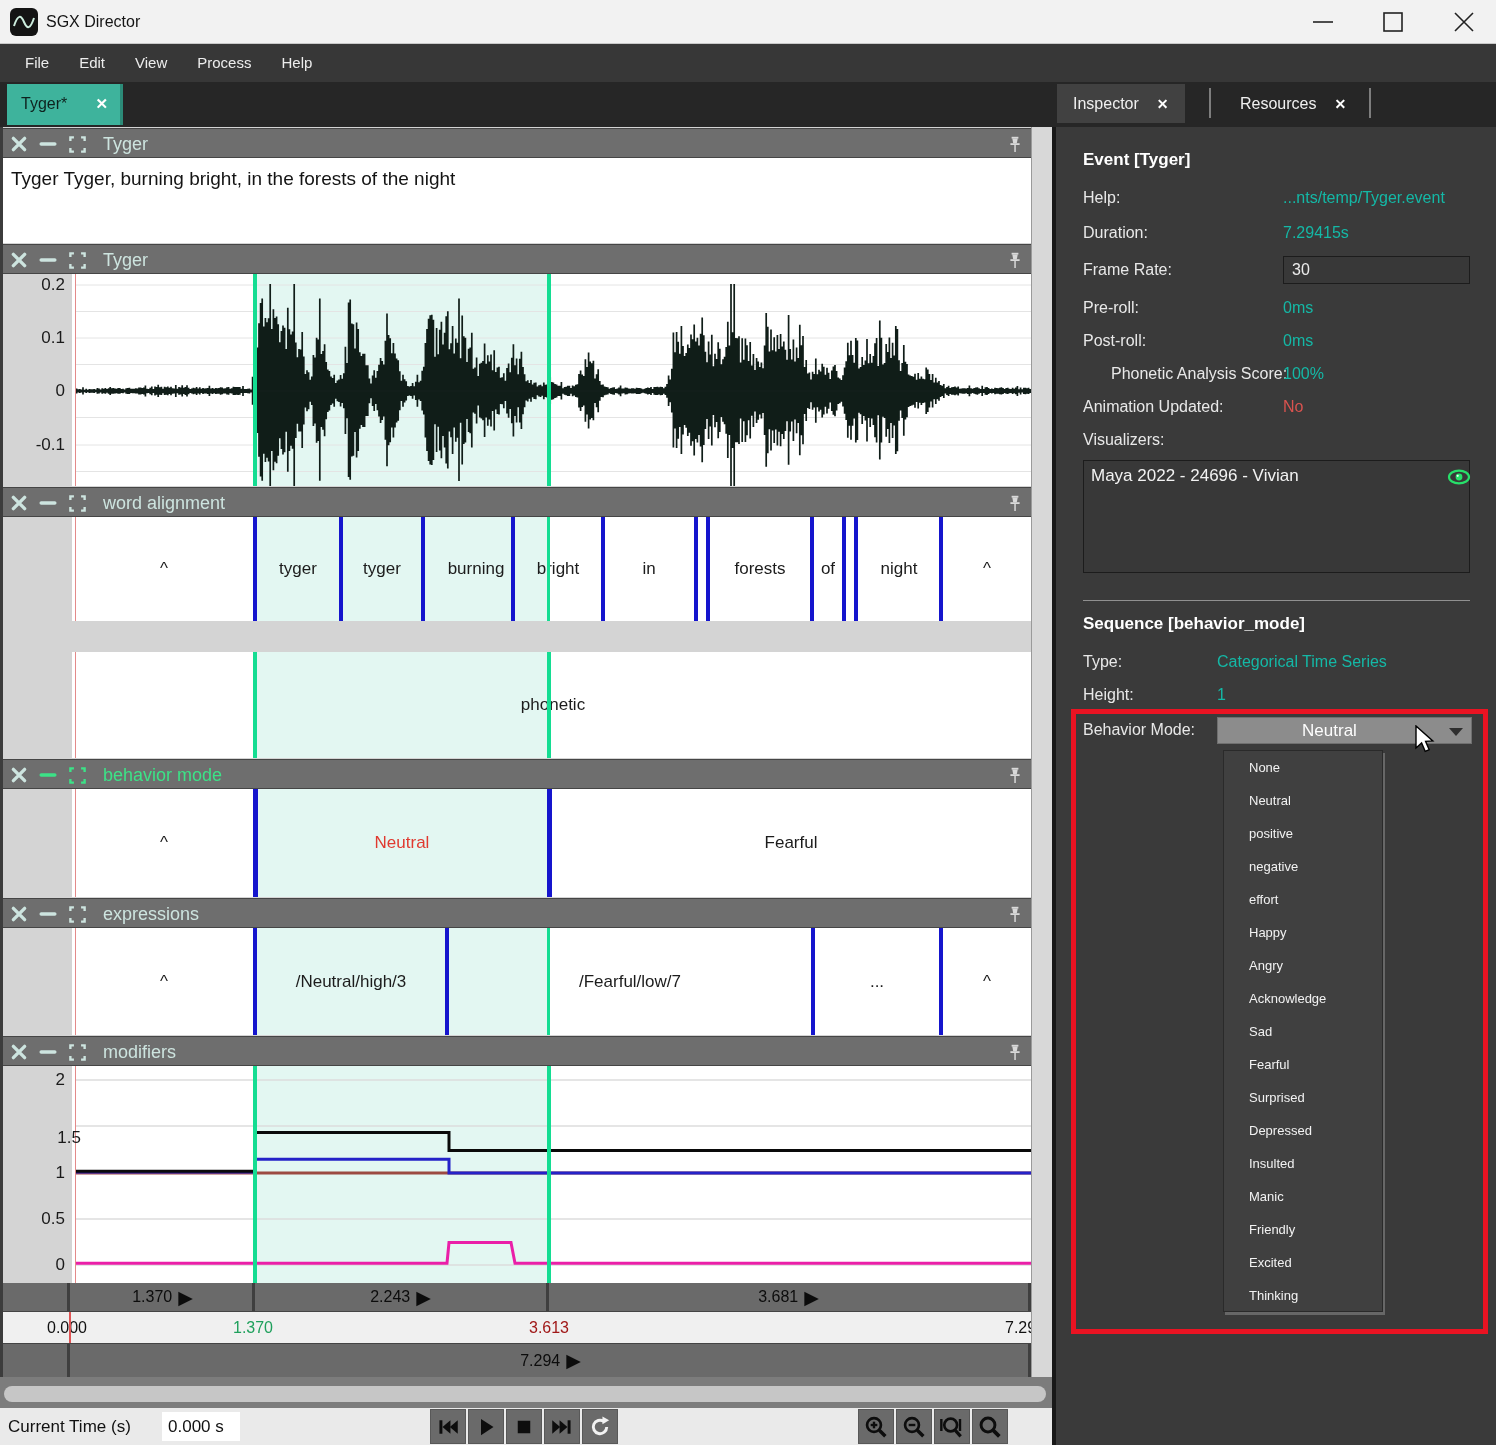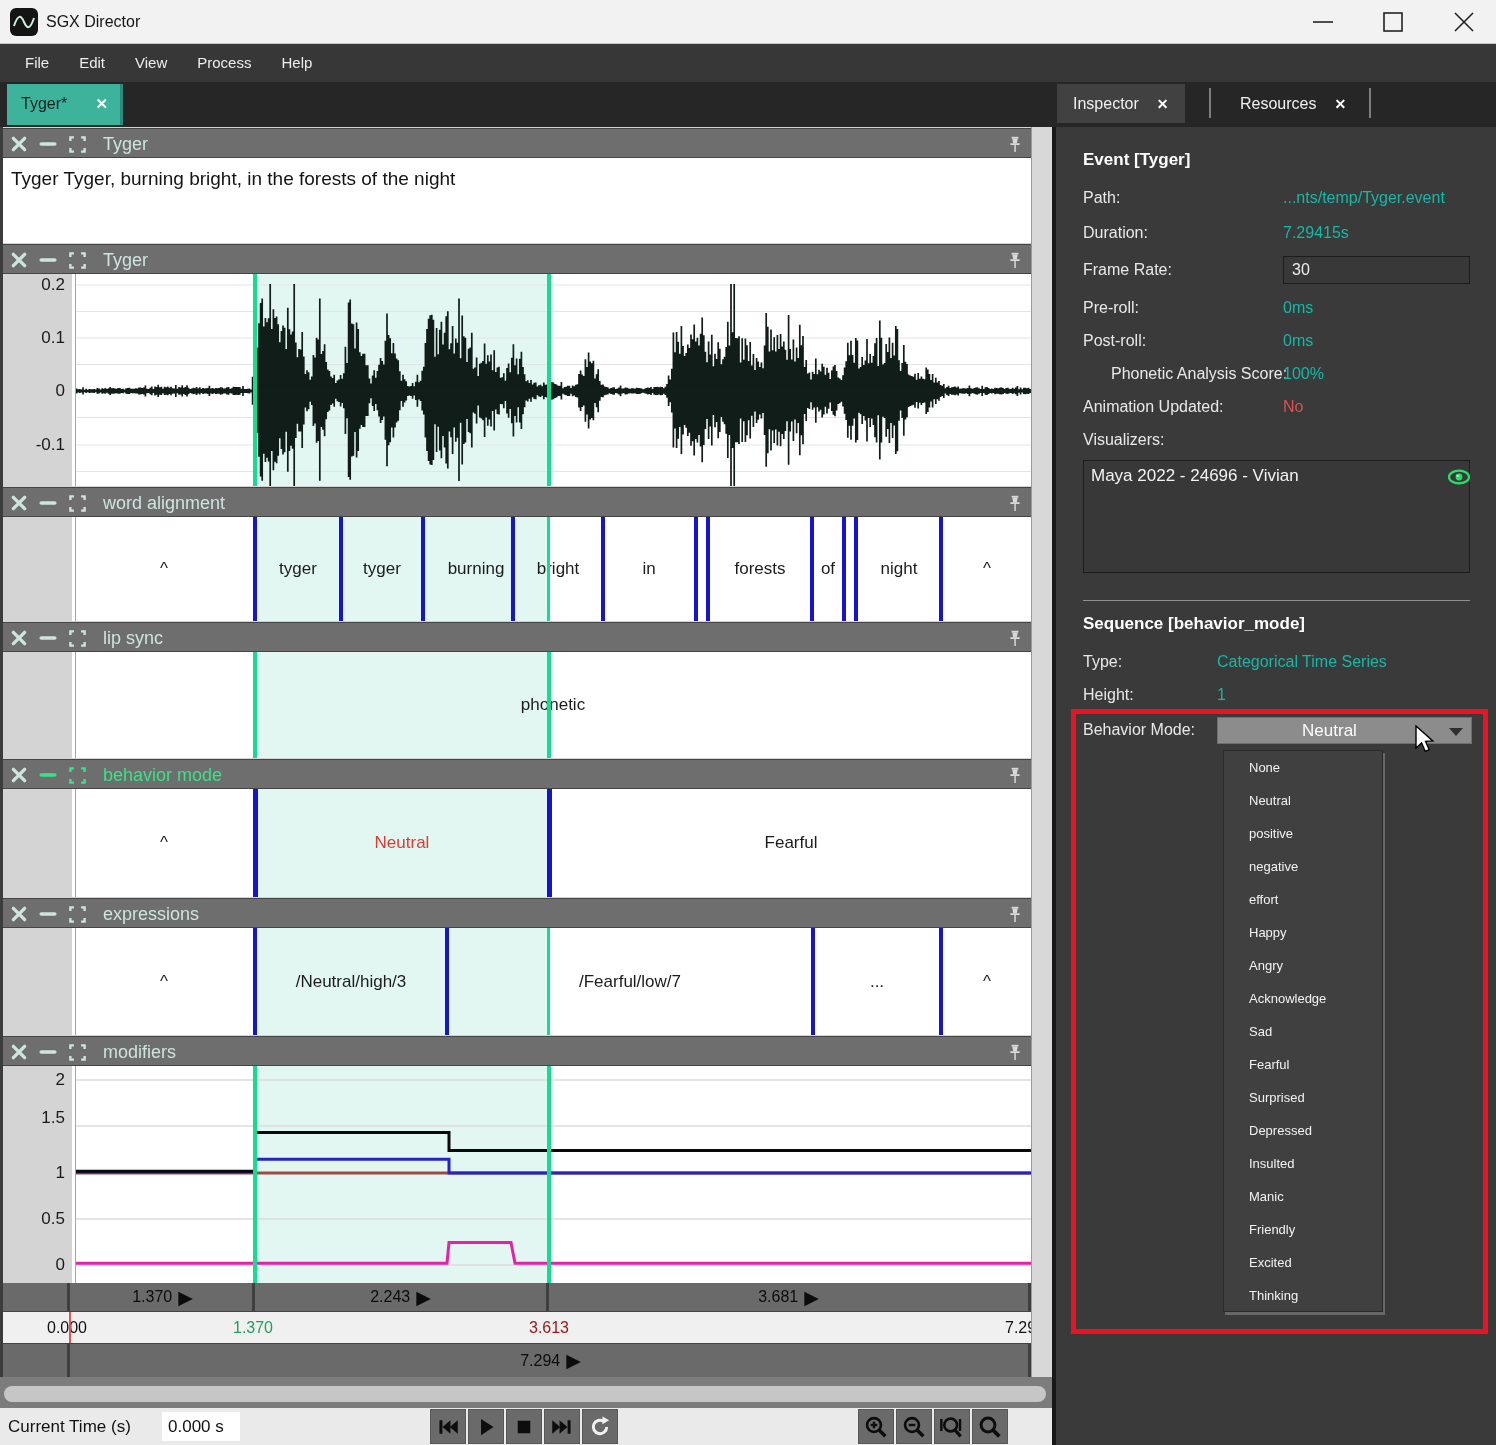--- a/index.html
+++ b/index.html
@@ -255,46 +255,20 @@
           <div class="clabel" style="left: 646px;">in</div>
           <div class="clabel" style="left: 757px;">forests</div>
           <div class="clabel" style="left: 825px;">of</div>
           <div class="clabel" style="left: 896px;">night</div>
           <div class="clabel" style="left: 984px;">^</div>
         </div>
       <div class="gline" style="left:544px;width:3px;"></div>
       <div class="playhead"></div>
     </div>
 
-    <div class="abs thead" style="top:495px;">
-        <span class="ic" style="left: 6px; width: 20px;">
-          <svg width="18" height="18" viewBox="0 0 16 16">
-            <path d="M3 3 L13 13 M13 3 L3 13" stroke="#cde4df" stroke-width="3" stroke-linecap="round"></path>
-          </svg>
-        </span>
-        <span class="ic" style="left: 34px; width: 22px;">
-          <svg width="20" height="18" viewBox="0 0 16 16">
-            <line x1="2" y1="8" x2="14" y2="8" stroke="#cde4df" stroke-width="3.2" stroke-linecap="round"></line>
-          </svg>
-        </span>
-        <span class="ic" style="left: 64px; width: 21px;">
-          <svg width="19" height="19" viewBox="0 0 16 16">
-            <path d="M2 5 V2 H5 M11 2 H14 V5 M14 11 V14 H11 M5 14 H2 V11" fill="none" stroke="#cde4df" stroke-width="2"></path>
-          </svg>
-        </span>
-        <span class="ttl">lip sync</span>
-        <span class="ic" style="left: 1002px; width: 20px;">
-          <svg width="16" height="17" viewBox="0 0 16 17">
-            <rect x="4.6" y="0.8" width="6.8" height="1.8" fill="#d9d9d9"></rect>
-            <path d="M5.3 2.6 h5.4 l-0.9 4.6 h-3.6 z" fill="#d9d9d9"></path>
-            <rect x="3.4" y="7.2" width="9.2" height="1.8" fill="#d9d9d9"></rect>
-            <rect x="7.3" y="9" width="1.5" height="7" fill="#d9d9d9"></rect>
-          </svg>
-        </span>
-      </div>
     <div class="abs tcontent" style="top:525px;width:1028px;height:106px;">
       <div class="plot"></div>
       <div class="selfill" style="left:252px;width:292px;"></div>
       <div id="lipsync-labels">
           <div class="clabel" style="left: 550px;">phonetic</div>
         </div>
       <div class="gline" style="left:250px;"></div>
       <div class="gline" style="left:544px;"></div>
       <div class="playhead"></div>
     </div>
@@ -424,21 +398,21 @@
           <line x1="0" y1="199" x2="956" y2="199" stroke="#dddddd" stroke-width="1.5"></line>
           <polyline points="0.0,107.0 958.0,107.0" fill="none" stroke="#9c4a42" stroke-width="3"></polyline>
           <polyline points="0.0,106.1 180.0,106.1 180.0,93.2 374.0,93.2 374.0,107.0 958.0,107.0" fill="none" stroke="#2522c8" stroke-width="3"></polyline>
           <polyline points="0.0,105.2 180.0,105.2 180.0,66.5 374.0,66.5 374.0,84.5 958.0,84.5" fill="none" stroke="#0a0a0a" stroke-width="3"></polyline>
           <polyline points="0.0,197.2 372.0,197.2 374.0,176.5 436.0,176.5 440.0,197.2 958.0,197.2" fill="none" stroke="#ea1fa8" stroke-width="3"></polyline>
         </svg>
       <div class="gline" style="left:250px;"></div>
       <div class="gline" style="left:544px;"></div>
       <div class="playhead"></div>
     <div class="ytick" style="top: 14px;">2</div>
-        <div class="ytick" style="top: 52px;">1.5</div>
+        <div class="ytick" style="top: 72px; margin-left: 16px;">1.5</div>
         <div class="ytick" style="top: 107px;">1</div>
         <div class="ytick" style="top: 153px;">0.5</div>
         <div class="ytick" style="top: 199px;">0</div>
       </div>
 
     <div class="abs trow" id="segrow" style="top:1156px;height:28px;">
         <div class="tcell" style="left: 0px; width: 67px;"></div>
         <div class="tcell" style="left: 70px; width: 182px;">
           <span class="tl">1.370</span>
           <span class="tri">▶</span>
@@ -537,21 +511,21 @@
           </svg>
         </div>
       </div>
   </div>
 
   <div class="abs" id="splitter"></div>
 
   <div class="abs" id="rpanel">
     <div class="ihdr" style="top:33px;">Event [Tyger]</div>
     <div id="insp-rows">
-        <div class="ilabel" style="top: 71px;">Path:</div>
+        <div class="ilabel" style="top: 71px;">Help:</div>
         <div class="ivalue" style="top: 71px;">...nts/temp/Tyger.event</div>
         <div class="ilabel" style="top: 106px;">Duration:</div>
         <div class="ivalue" style="top: 106px;">7.29415s</div>
         <div class="ilabel" style="top: 143px;">Frame Rate:</div>
         <input id="frinput" value="30" style="">
         <div class="ilabel" style="top: 181px;">Pre-roll:</div>
         <div class="ivalue" style="top: 181px;">0ms</div>
         <div class="ilabel" style="top: 214px;">Post-roll:</div>
         <div class="ivalue" style="top: 214px;">0ms</div>
         <div class="ilabel" style="top: 247px; margin-left: 28px;">Phonetic Analysis Score:</div>

